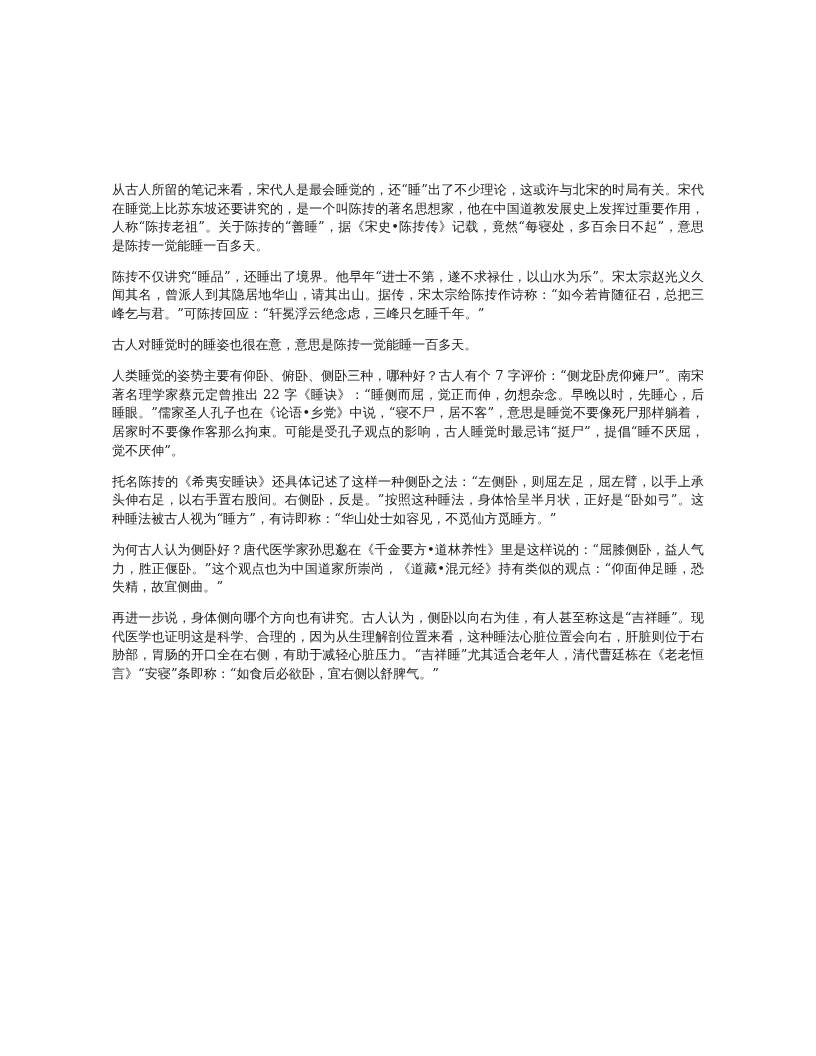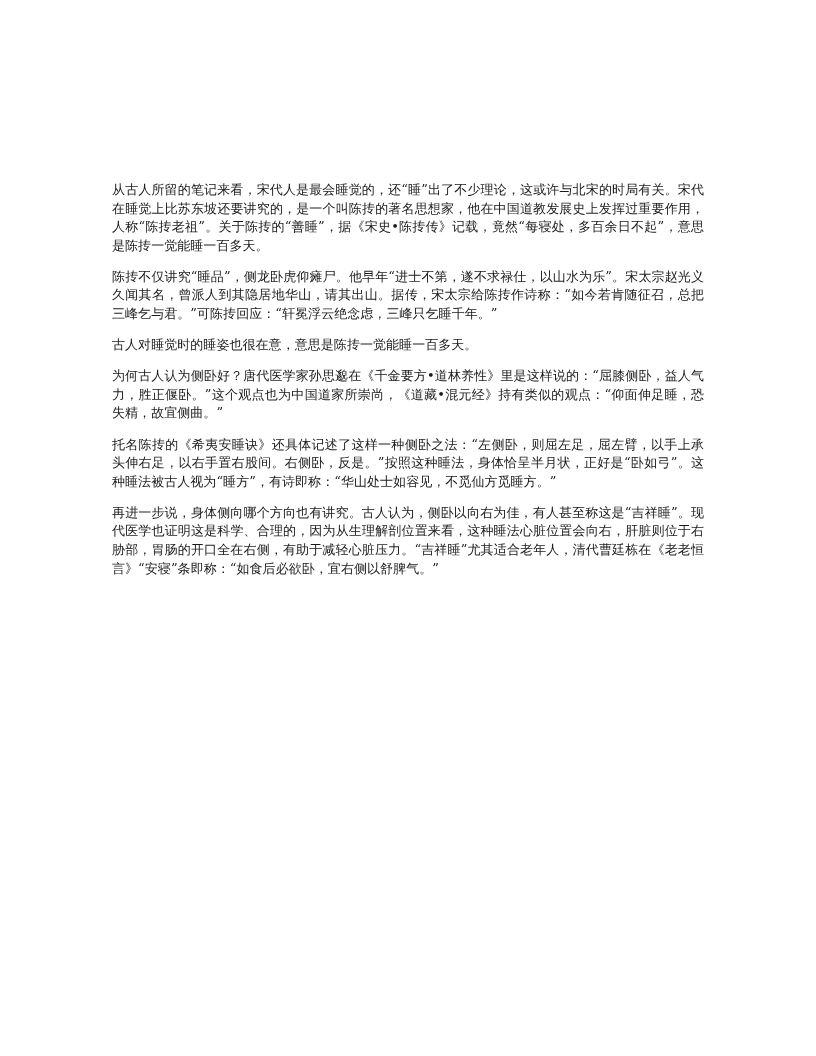--- a/index.html
+++ b/index.html
@@ -37,19 +37,20 @@
   .para:last-child {
     margin-bottom: 0;
   }
 </style>
 </head>
 <body>
 
 <div class="page">
   <div class="text-column">
     <p class="para">从古人所留的笔记来看，宋代人是最会睡觉的，还“睡”出了不少理论，这或许与北宋的时局有关。宋代在睡觉上比苏东坡还要讲究的，是一个叫陈抟的著名思想家，他在中国道教发展史上发挥过重要作用，人称“陈抟老祖”。关于陈抟的“善睡”，据《宋史•陈抟传》记载，竟然“每寝处，多百余日不起”，意思是陈抟一觉能睡一百多天。</p>
-    <p class="para">陈抟不仅讲究“睡品”，侧龙卧虎仰瘫尸。他早年“进士不第，遂不求禄仕，以山水为乐”。宋太宗赵光义久闻其名，曾派人到其隐居地华山，请其出山。据传，宋太宗给陈抟作诗称：“如今若肯随征召，总把三峰乞与君。”可陈抟回应：“轩冕浮云绝念虑，三峰只乞睡千年。”</p>
+    <p class="para">陈抟不仅讲究“睡品”，还睡出了境界。他早年“进士不第，遂不求禄仕，以山水为乐”。宋太宗赵光义久闻其名，曾派人到其隐居地华山，请其出山。据传，宋太宗给陈抟作诗称：“如今若肯随征召，总把三峰乞与君。”可陈抟回应：“轩冕浮云绝念虑，三峰只乞睡千年。”</p>
     <p class="para">古人对睡觉时的睡姿也很在意，意思是陈抟一觉能睡一百多天。</p>
+    <p class="para">人类睡觉的姿势主要有仰卧、俯卧、侧卧三种，哪种好？古人有个 7 字评价：“侧龙卧虎仰瘫尸”。南宋著名理学家蔡元定曾推出 22 字《睡诀》：“睡侧而屈，觉正而伸，勿想杂念。早晚以时，先睡心，后睡眼。”儒家圣人孔子也在《论语•乡党》中说，“寝不尸，居不客”，意思是睡觉不要像死尸那样躺着，居家时不要像作客那么拘束。可能是受孔子观点的影响，古人睡觉时最忌讳“挺尸”，提倡“睡不厌屈，觉不厌伸”。</p>
+    <p class="para">托名陈抟的《希夷安睡诀》还具体记述了这样一种侧卧之法：“左侧卧，则屈左足，屈左臂，以手上承头伸右足，以右手置右股间。右侧卧，反是。”按照这种睡法，身体恰呈半月状，正好是“卧如弓”。这种睡法被古人视为“睡方”，有诗即称：“华山处士如容见，不觅仙方觅睡方。”</p>
     <p class="para">为何古人认为侧卧好？唐代医学家孙思邈在《千金要方•道林养性》里是这样说的：“屈膝侧卧，益人气力，胜正偃卧。”这个观点也为中国道家所崇尚，《道藏•混元经》持有类似的观点：“仰面伸足睡，恐失精，故宜侧曲。”</p>
-    <p class="para">托名陈抟的《希夷安睡诀》还具体记述了这样一种侧卧之法：“左侧卧，则屈左足，屈左臂，以手上承头伸右足，以右手置右股间。右侧卧，反是。”按照这种睡法，身体恰呈半月状，正好是“卧如弓”。这种睡法被古人视为“睡方”，有诗即称：“华山处士如容见，不觅仙方觅睡方。”</p>
     <p class="para">再进一步说，身体侧向哪个方向也有讲究。古人认为，侧卧以向右为佳，有人甚至称这是“吉祥睡”。现代医学也证明这是科学、合理的，因为从生理解剖位置来看，这种睡法心脏位置会向右，肝脏则位于右胁部，胃肠的开口全在右侧，有助于减轻心脏压力。“吉祥睡”尤其适合老年人，清代曹廷栋在《老老恒言》“安寝”条即称：“如食后必欲卧，宜右侧以舒脾气。”</p>
   </div>
 </div>
 
 </body></html>

